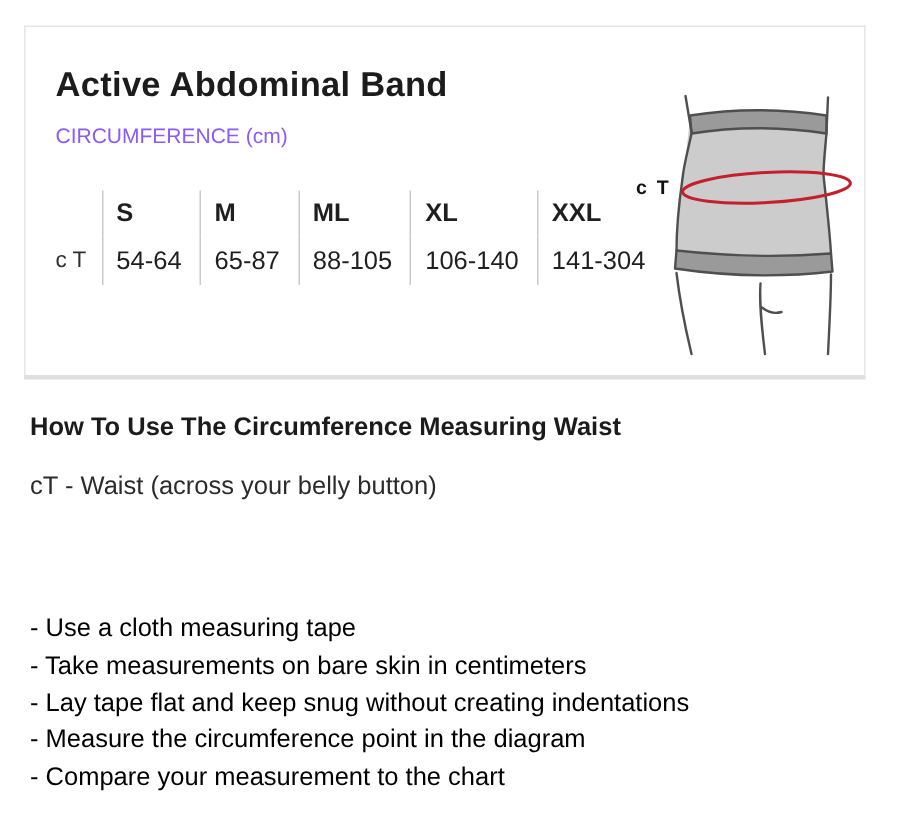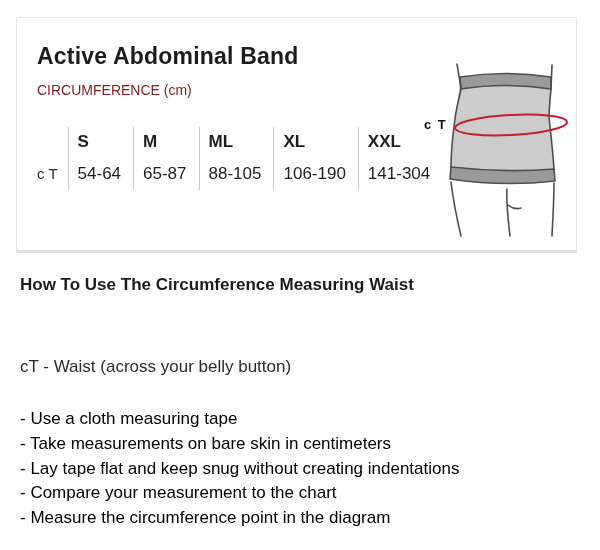--- a/index.html
+++ b/index.html
@@ -5,38 +5,38 @@
   * { margin:0; padding:0; box-sizing:border-box; }
   html,body { width:600px; height:550px; background:#ffffff;
     font-family:"Liberation Sans","DejaVu Sans",sans-serif; color:#2d2d2d; }
   .page { position:relative; width:600px; height:550px; background:#fff; overflow:hidden; }
 
   
   .card { position:absolute; left:16px; top:17px; width:561px; height:236px;
     background:#fff; border:1px solid #e6e6e6; border-bottom:3px solid #dfdfdf; }
   .card-title { position:absolute; left:20px; top:25px; font-size:23px; line-height:26px;
     font-weight:700; color:#1c1c1c; letter-spacing:0.2px; }
-  .card-subtitle { position:absolute; left:20px; top:64px; font-size:14px; color:#7f1d1d; }
+  .card-subtitle { position:absolute; left:20px; top:64px; font-size:14px; color:#8b5cf6; }
 
   table.size-table { position:absolute; left:20px; top:109px; border-collapse:collapse;
     font-size:17px; color:#1f1f1f; }
   .size-table th, .size-table td { text-align:left; vertical-align:middle;
     padding:0 12px 0 9px; border-left:1px solid #c9c9c9; white-space:nowrap; }
   .size-table th { font-weight:700; height:30px; }
   .size-table td { height:33px; font-weight:400; }
   .size-table .rowlabel-cell { border-left:none; padding-left:0; padding-right:10px;
     font-size:15px; color:#2f2f2f; min-width:31px; }
   .size-table .corner-cell { border-left:none; }
 
   .figure-wrap { position:absolute; left:402px; top:29px; width:158px; height:202px; }
 
   
   .h-how { position:absolute; left:20px; top:275px; font-size:17px; font-weight:700;
     color:#1b1b1b; }
-  .definition { position:absolute; left:20px; top:314px; font-size:17px; color:#2b2b2b;margin-top:43px; }
+  .definition { position:absolute; left:20px; top:314px; font-size:17px; color:#2b2b2b; }
   .h-measuring { position:absolute; left:20px; top:366px; font-size:17px; font-weight:700;
     color:#1b1b1b; }
   .steps { position:absolute; left:20px; top:407px; font-size:17px; line-height:24.8px;
     color:#000000; list-style:none; }
 </style>
 </head>
 <body>
 
 <div class="page">
 
@@ -52,21 +52,21 @@
         <th>M</th>
         <th>ML</th>
         <th>XL</th>
         <th>XXL</th>
       </tr>
       <tr>
         <td class="rowlabel-cell">c T</td>
         <td>54-64</td>
         <td>65-87</td>
         <td>88-105</td>
-        <td>106-190</td>
+        <td>106-140</td>
         <td>141-304</td>
       </tr>
     </tbody>
       </table>
 
     <div class="figure-wrap">
       <svg width="158" height="202" viewBox="0 0 158 202">
 
         <path d="M41,30 Q86,23 132,30 C133,44 132,58 130,70 C132,88 134,106 135,122
                  L136,134 Q84,140 31,132 L32,120 C32,104 34,86 36,72 C38,58 40,44 41,30 Z" fill="#cccccc" stroke="none"></path>
@@ -95,17 +95,17 @@
 
   <div class="h-how">How To Use The Circumference Measuring Waist</div>
 
   <div class="definition">cT - Waist (across your belly button)</div>
 
 
   <ul class="steps">
     <li>- Use a cloth measuring tape</li>
     <li>- Take measurements on bare skin in centimeters</li>
     <li>- Lay tape flat and keep snug without creating indentations</li>
+    <li>- Measure the circumference point in the diagram</li>
     <li>- Compare your measurement to the chart</li>
-    <li>- Measure the circumference point in the diagram</li>
   </ul>
 
 </div>
 
 </body></html>

